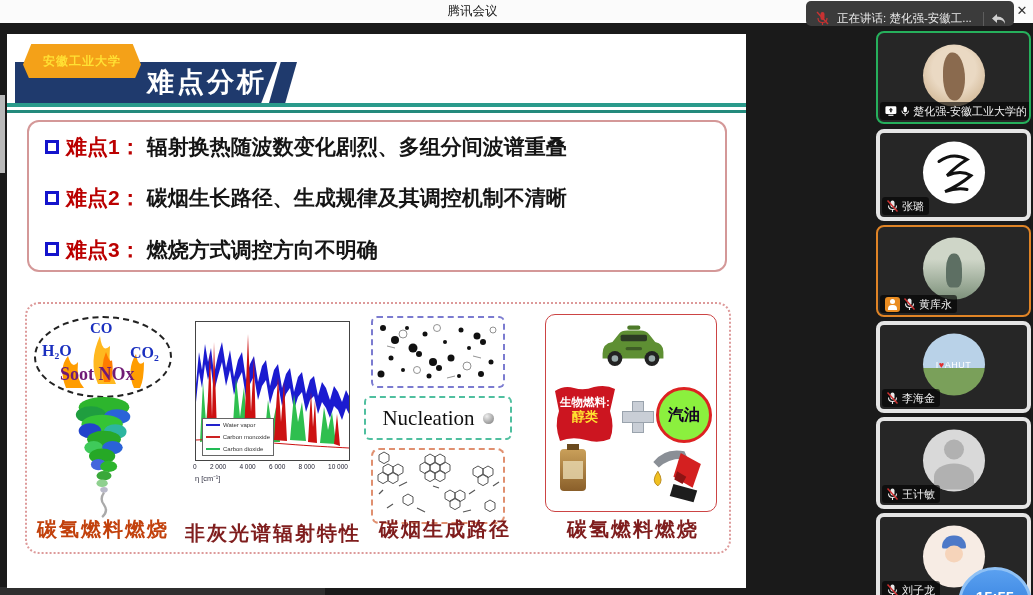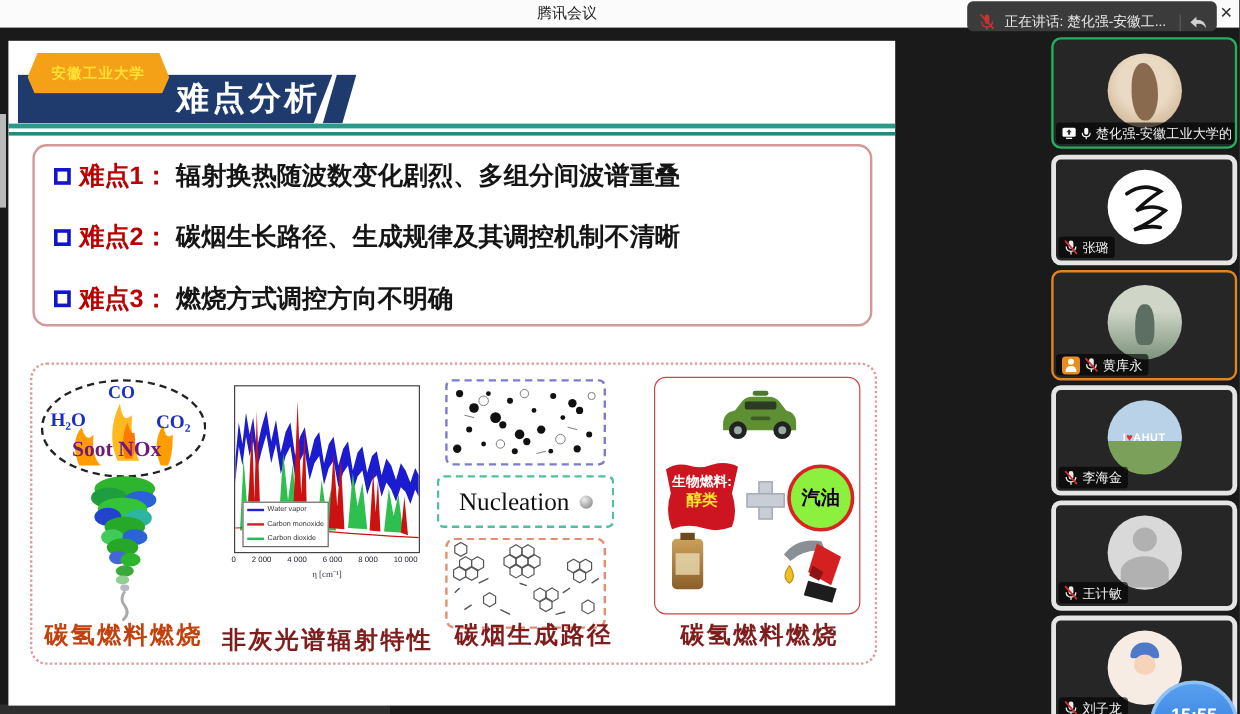--- a/index.html
+++ b/index.html
@@ -45,21 +45,21 @@
   .plume { position:absolute; left:22px; top:84px; }
 
   
   .fig2 { position:absolute; left:172px; top:283px; width:178px; height:205px; }
   .plot { position:absolute; left:16px; top:4px; width:155px; height:140px; background:#fff; border:1px solid #444; }
   .legend { position:absolute; left:6px; top:96px; width:72px; height:38px; border:1px solid #666; background:#fff; font-size:6px; padding:3px 3px; display:flex; flex-direction:column; justify-content:space-between; }
   .lg-row { display:flex; align-items:center; gap:3px; color:#333; white-space:nowrap; }
   .lg-line { display:inline-block; width:14px; height:1.5px; }
   .xticks { position:absolute; left:16px; top:146px; width:155px; display:flex; justify-content:space-between; font-size:6.5px; color:#223; }
   .xticks span { transform:translateX(-2px); }
-  .xlabel { position:absolute; left:16px; top:156px; width:155px; text-align:center; font-size:7.5px; color:#334; font-family:Liberation Serif, serif; }
+  .xlabel { position:absolute; left:16px; top:156px; width:155px; text-align:left; font-size:7.5px; color:#334; font-family:Liberation Sans, sans-serif; }
   .ylabel { position:absolute; left:-26px; top:62px; width:130px; text-align:center; font-size:6px; color:#334; transform:rotate(-90deg); transform-origin:center; font-family:"Liberation Serif",serif; }
 
   
   .fig3 { position:absolute; left:356px; top:276px; width:150px; height:225px; }
   .boxA { position:absolute; left:8px; top:6px; width:134px; height:72px; border:2px dashed #7b7bd0; border-radius:6px; background:#fff; overflow:hidden; }
   .boxB { position:absolute; left:1px; top:86px; width:148px; height:44px; border:2px dashed #4fbf9f; border-radius:6px; background:#fff; display:flex; align-items:center; justify-content:center; gap:8px; }
   .nuc { font-family:"Liberation Serif",serif; font-size:21px; color:#111; }
   .sphere { width:11px; height:11px; border-radius:50%; background:radial-gradient(circle at 35% 30%,#eee,#777); }
   .boxC { position:absolute; left:8px; top:138px; width:134px; height:76px; border:2px dashed #e09070; border-radius:8px; background:#fff; overflow:hidden; }
 
@@ -92,21 +92,21 @@
   .badge-orange { width:15px; height:15px; background:#e98c21; border-radius:3px; flex:0 0 auto; position:relative; }
   .badge-orange:before { content:""; position:absolute; left:5px; top:2.5px; width:5px; height:5px; border-radius:50%; background:#fff; }
   .badge-orange:after { content:""; position:absolute; left:3px; top:8px; width:9px; height:5px; border-radius:4px 4px 0 0; background:#fff; }
 
   .av1 { background:radial-gradient(circle at 50% 40%, #ead9c3 0 45%, #d9c2a4 70%, #cbb08c); }
   .av1:before { content:""; position:absolute; left:20px; top:8px; width:22px; height:48px; background:#8a6a4e; border-radius:40% 55% 45% 50%; }
   .av2 { background:#fff; }
   .av3 { background:linear-gradient(#cfd6c8 35%, #7d917b); }
   .av3:before { content:""; position:absolute; left:23px; top:16px; width:16px; height:34px; background:#5d6f63; border-radius:45% 45% 30% 30%; }
   .av4 { background:linear-gradient(#b9d2e8 55%, #7aa05a 55%); }
-  .av4 .ah { position:absolute; left:0; top:26px; width:62px; text-align:center; font-size:9px; font-weight:bold; color:#fff; letter-spacing:.5px; }
+  .av4 .ah { position:absolute; left:0; top:26px; width:62px; text-align:center; font-size:9px; font-weight:normal; color:#fff; letter-spacing:.5px; }
   .av4 .ah b { color:#e03030; }
   .av5 { background:#d9d9d9; }
   .av5:before { content:""; position:absolute; left:21px; top:10px; width:20px; height:20px; border-radius:50%; background:#b1b1b1; }
   .av5:after { content:""; position:absolute; left:11px; top:34px; width:40px; height:26px; border-radius:50% 50% 0 0; background:#b1b1b1; }
   .av6 { background:#f7ece4; }
   .av6:before { content:""; position:absolute; left:19px; top:10px; width:24px; height:13px; border-radius:12px 12px 2px 2px; background:#4d79c8; }
   .av6:after { content:""; position:absolute; left:22px; top:20px; width:18px; height:17px; border-radius:50%; background:#f6d4ba; }
 
   .clock-badge { position:absolute; left:958px; top:567px; width:74px; height:74px; border-radius:50%; background:linear-gradient(#5aa0f0,#1f6fd4); border:3px solid #8fc1f5; color:#fff; font-weight:bold; font-size:15px; text-align:center; padding-top:18px; cursor:pointer; }
 

